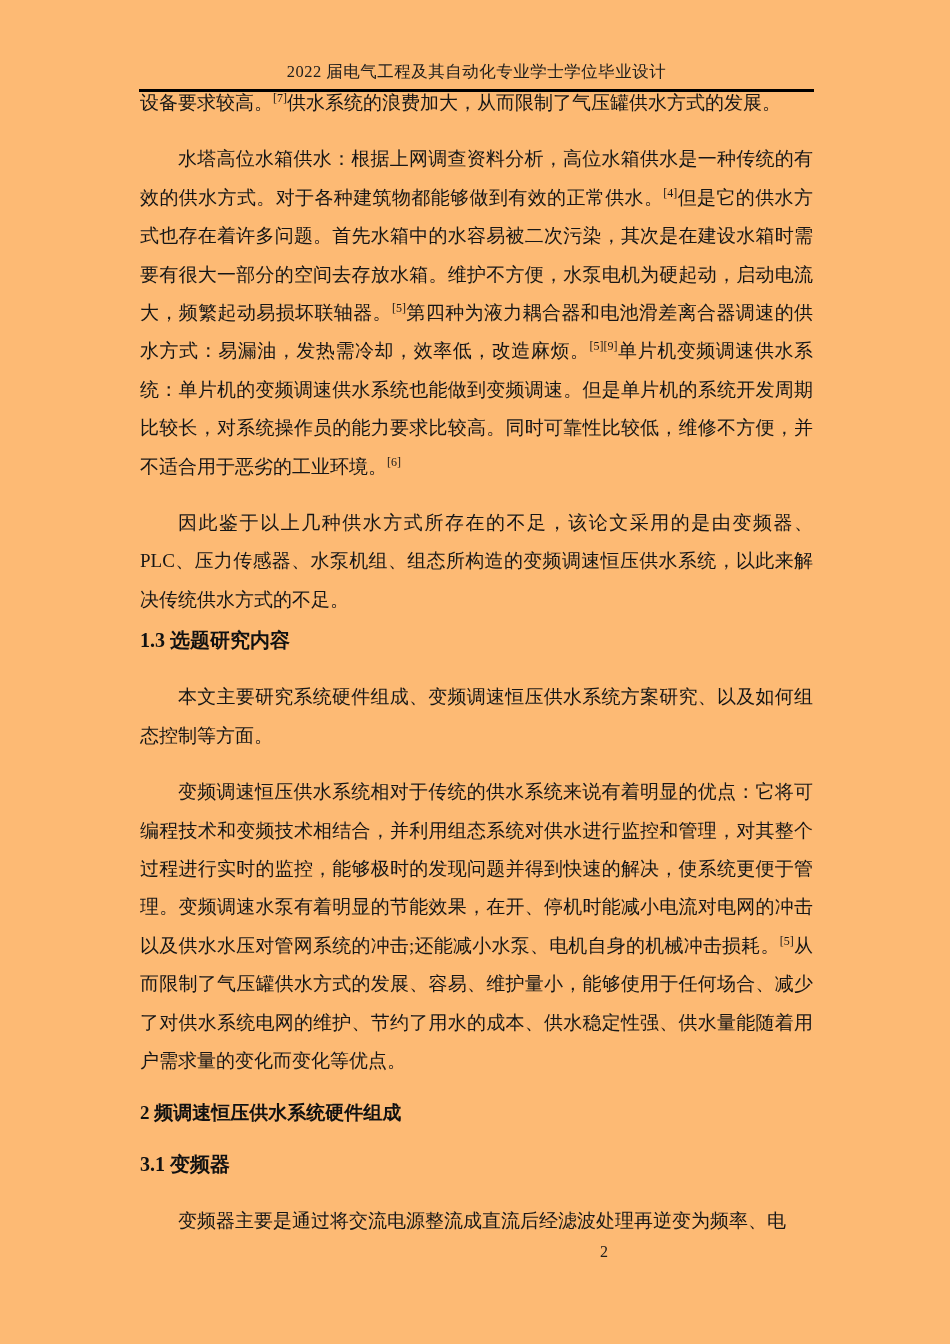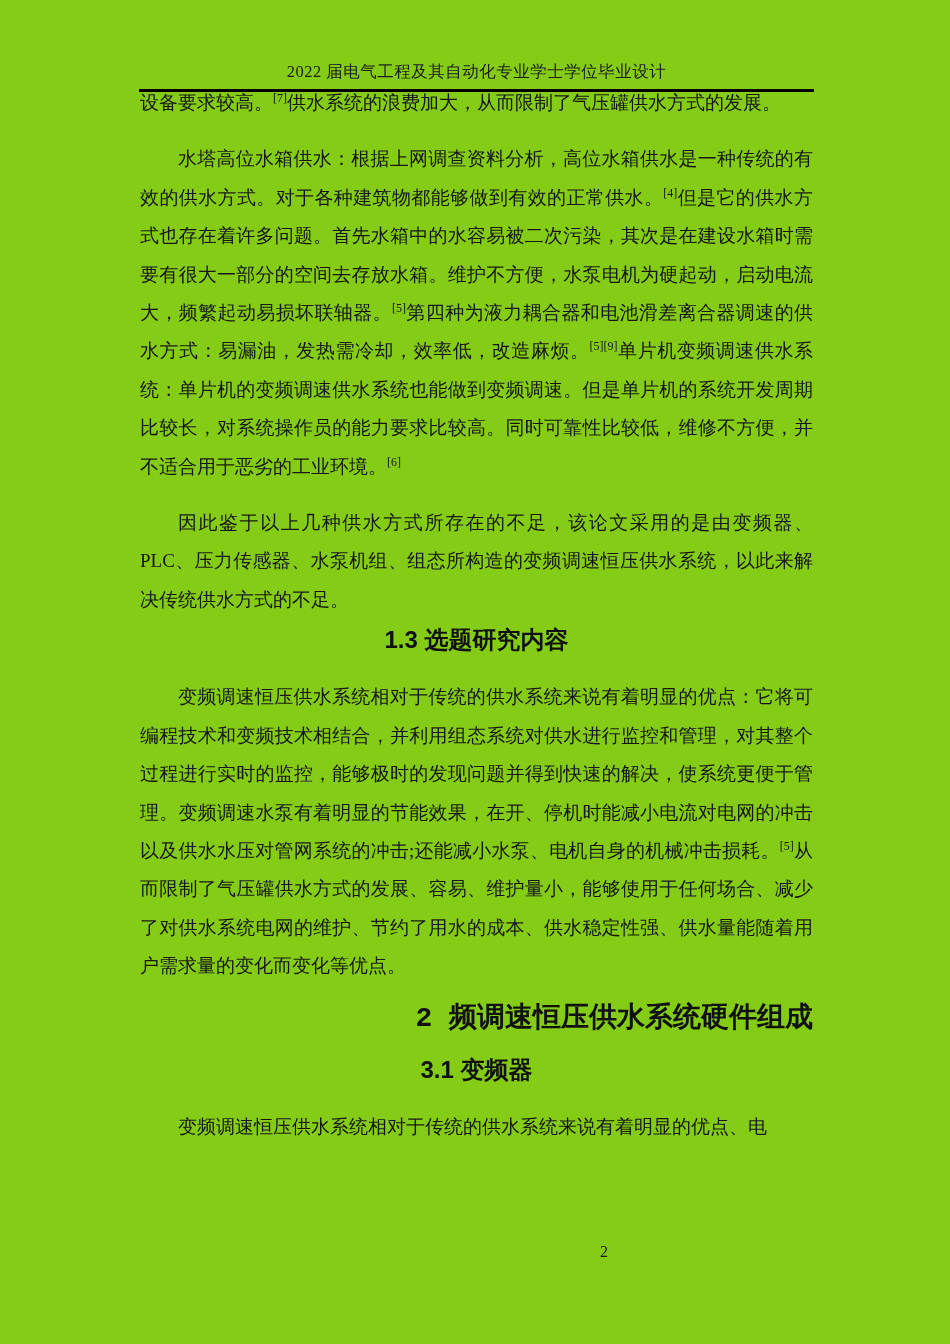--- a/index.html
+++ b/index.html
@@ -4,21 +4,21 @@
 <style>
   html, body {
     margin: 0;
     padding: 0;
     background: #ffffff;
   }
   .page {
     position: relative;
     width: 950px;
     height: 1344px;
-    background: #84cc16;
+    background: #fdba74;
     font-family: "Liberation Serif", serif;
     color: #161616;
     overflow: hidden;
   }
   .page-header {
     position: absolute;
     top: 61px;
     left: 140px;
     width: 673px;
     text-align: center;
@@ -46,36 +46,36 @@
     color: #161616;
   }
   .doc-body p.para {
     margin: 0;
   }
   .doc-body p.para.indent {
     text-indent: 2em;
     margin-top: 18px;
   }
   .doc-body h2.h-main {
-    font-family: Liberation Mono, monospace;
+    font-family: Liberation Serif, serif;
     font-weight: bold;
-    font-size: 28px;
+    font-size: 19px;
     line-height: 46px;
     margin: 10px 0 8px 0;
     color: #111111;
-    text-align: right;
+    text-align: left;
   }
   .doc-body h3.h-sub {
-    font-family: Liberation Sans, sans-serif;
+    font-family: Liberation Serif, serif;
     font-weight: bold;
-    font-size: 24px;
+    font-size: 20px;
     line-height: 40px;
     margin: 1px 0;
     color: #111111;
-    text-align: center;
+    text-align: left;
   }
   .doc-body sup.cite {
     font-size: 12px;
     line-height: 0;
     vertical-align: super;
   }
   .page-number {
     position: absolute;
     top: 1243px;
     left: 600px;
@@ -89,19 +89,20 @@
 <div class="page">
   <div class="page-header">
     <span>2022 届电气工程及其自动化专业学士学位毕业设计</span>
   </div>
   <div class="header-rule"></div>
   <div class="doc-body">
       <p class="para"><span>设备要求较高。</span><sup class="cite">[7]</sup><span>供水系统的浪费加大，从而限制了气压罐供水方式的发展。</span></p>
       <p class="para indent"><span>水塔高位水箱供水：根据上网调查资料分析，高位水箱供水是一种传统的有效的供水方式。对于各种建筑物都能够做到有效的正常供水。</span><sup class="cite">[4]</sup><span>但是它的供水方式也存在着许多问题。首先水箱中的水容易被二次污染，其次是在建设水箱时需要有很大一部分的空间去存放水箱。维护不方便，水泵电机为硬起动，启动电流大，频繁起动易损坏联轴器。</span><sup class="cite">[5]</sup><span>第四种为液力耦合器和电池滑差离合器调速的供水方式：易漏油，发热需冷却，效率低，改造麻烦。</span><sup class="cite">[5][9]</sup><span>单片机变频调速供水系统：单片机的变频调速供水系统也能做到变频调速。但是单片机的系统开发周期比较长，对系统操作员的能力要求比较高。同时可靠性比较低，维修不方便，并不适合用于恶劣的工业环境。</span><sup class="cite">[6]</sup></p>
       <p class="para indent"><span>因此鉴于以上几种供水方式所存在的不足，该论文采用的是由变频器、PLC、压力传感器、水泵机组、组态所构造的变频调速恒压供水系统，以此来解决传统供水方式的不足。</span></p>
       <h3 class="h-sub"><span>1.3 选题研究内容</span></h3>
+      <p class="para indent"><span>本文主要研究系统硬件组成、变频调速恒压供水系统方案研究、以及如何组态控制等方面。</span></p>
       <p class="para indent"><span>变频调速恒压供水系统相对于传统的供水系统来说有着明显的优点：它将可编程技术和变频技术相结合，并利用组态系统对供水进行监控和管理，对其整个过程进行实时的监控，能够极时的发现问题并得到快速的解决，使系统更便于管理。变频调速水泵有着明显的节能效果，在开、停机时能减小电流对电网的冲击以及供水水压对管网系统的冲击;还能减小水泵、电机自身的机械冲击损耗。</span><sup class="cite">[5]</sup><span>从而限制了气压罐供水方式的发展、容易、维护量小，能够使用于任何场合、减少了对供水系统电网的维护、节约了用水的成本、供水稳定性强、供水量能随着用户需求量的变化而变化等优点。</span></p>
       <h2 class="h-main"><span>2 频调速恒压供水系统硬件组成</span></h2>
       <h3 class="h-sub"><span>3.1 变频器</span></h3>
-      <p class="para indent"><span>变频调速恒压供水系统相对于传统的供水系统来说有着明显的优点、电</span></p>
+      <p class="para indent"><span>变频器主要是通过将交流电源整流成直流后经滤波处理再逆变为频率、电</span></p>
     </div>
   <div class="page-number">2</div>
 </div>
 
 </body></html>

